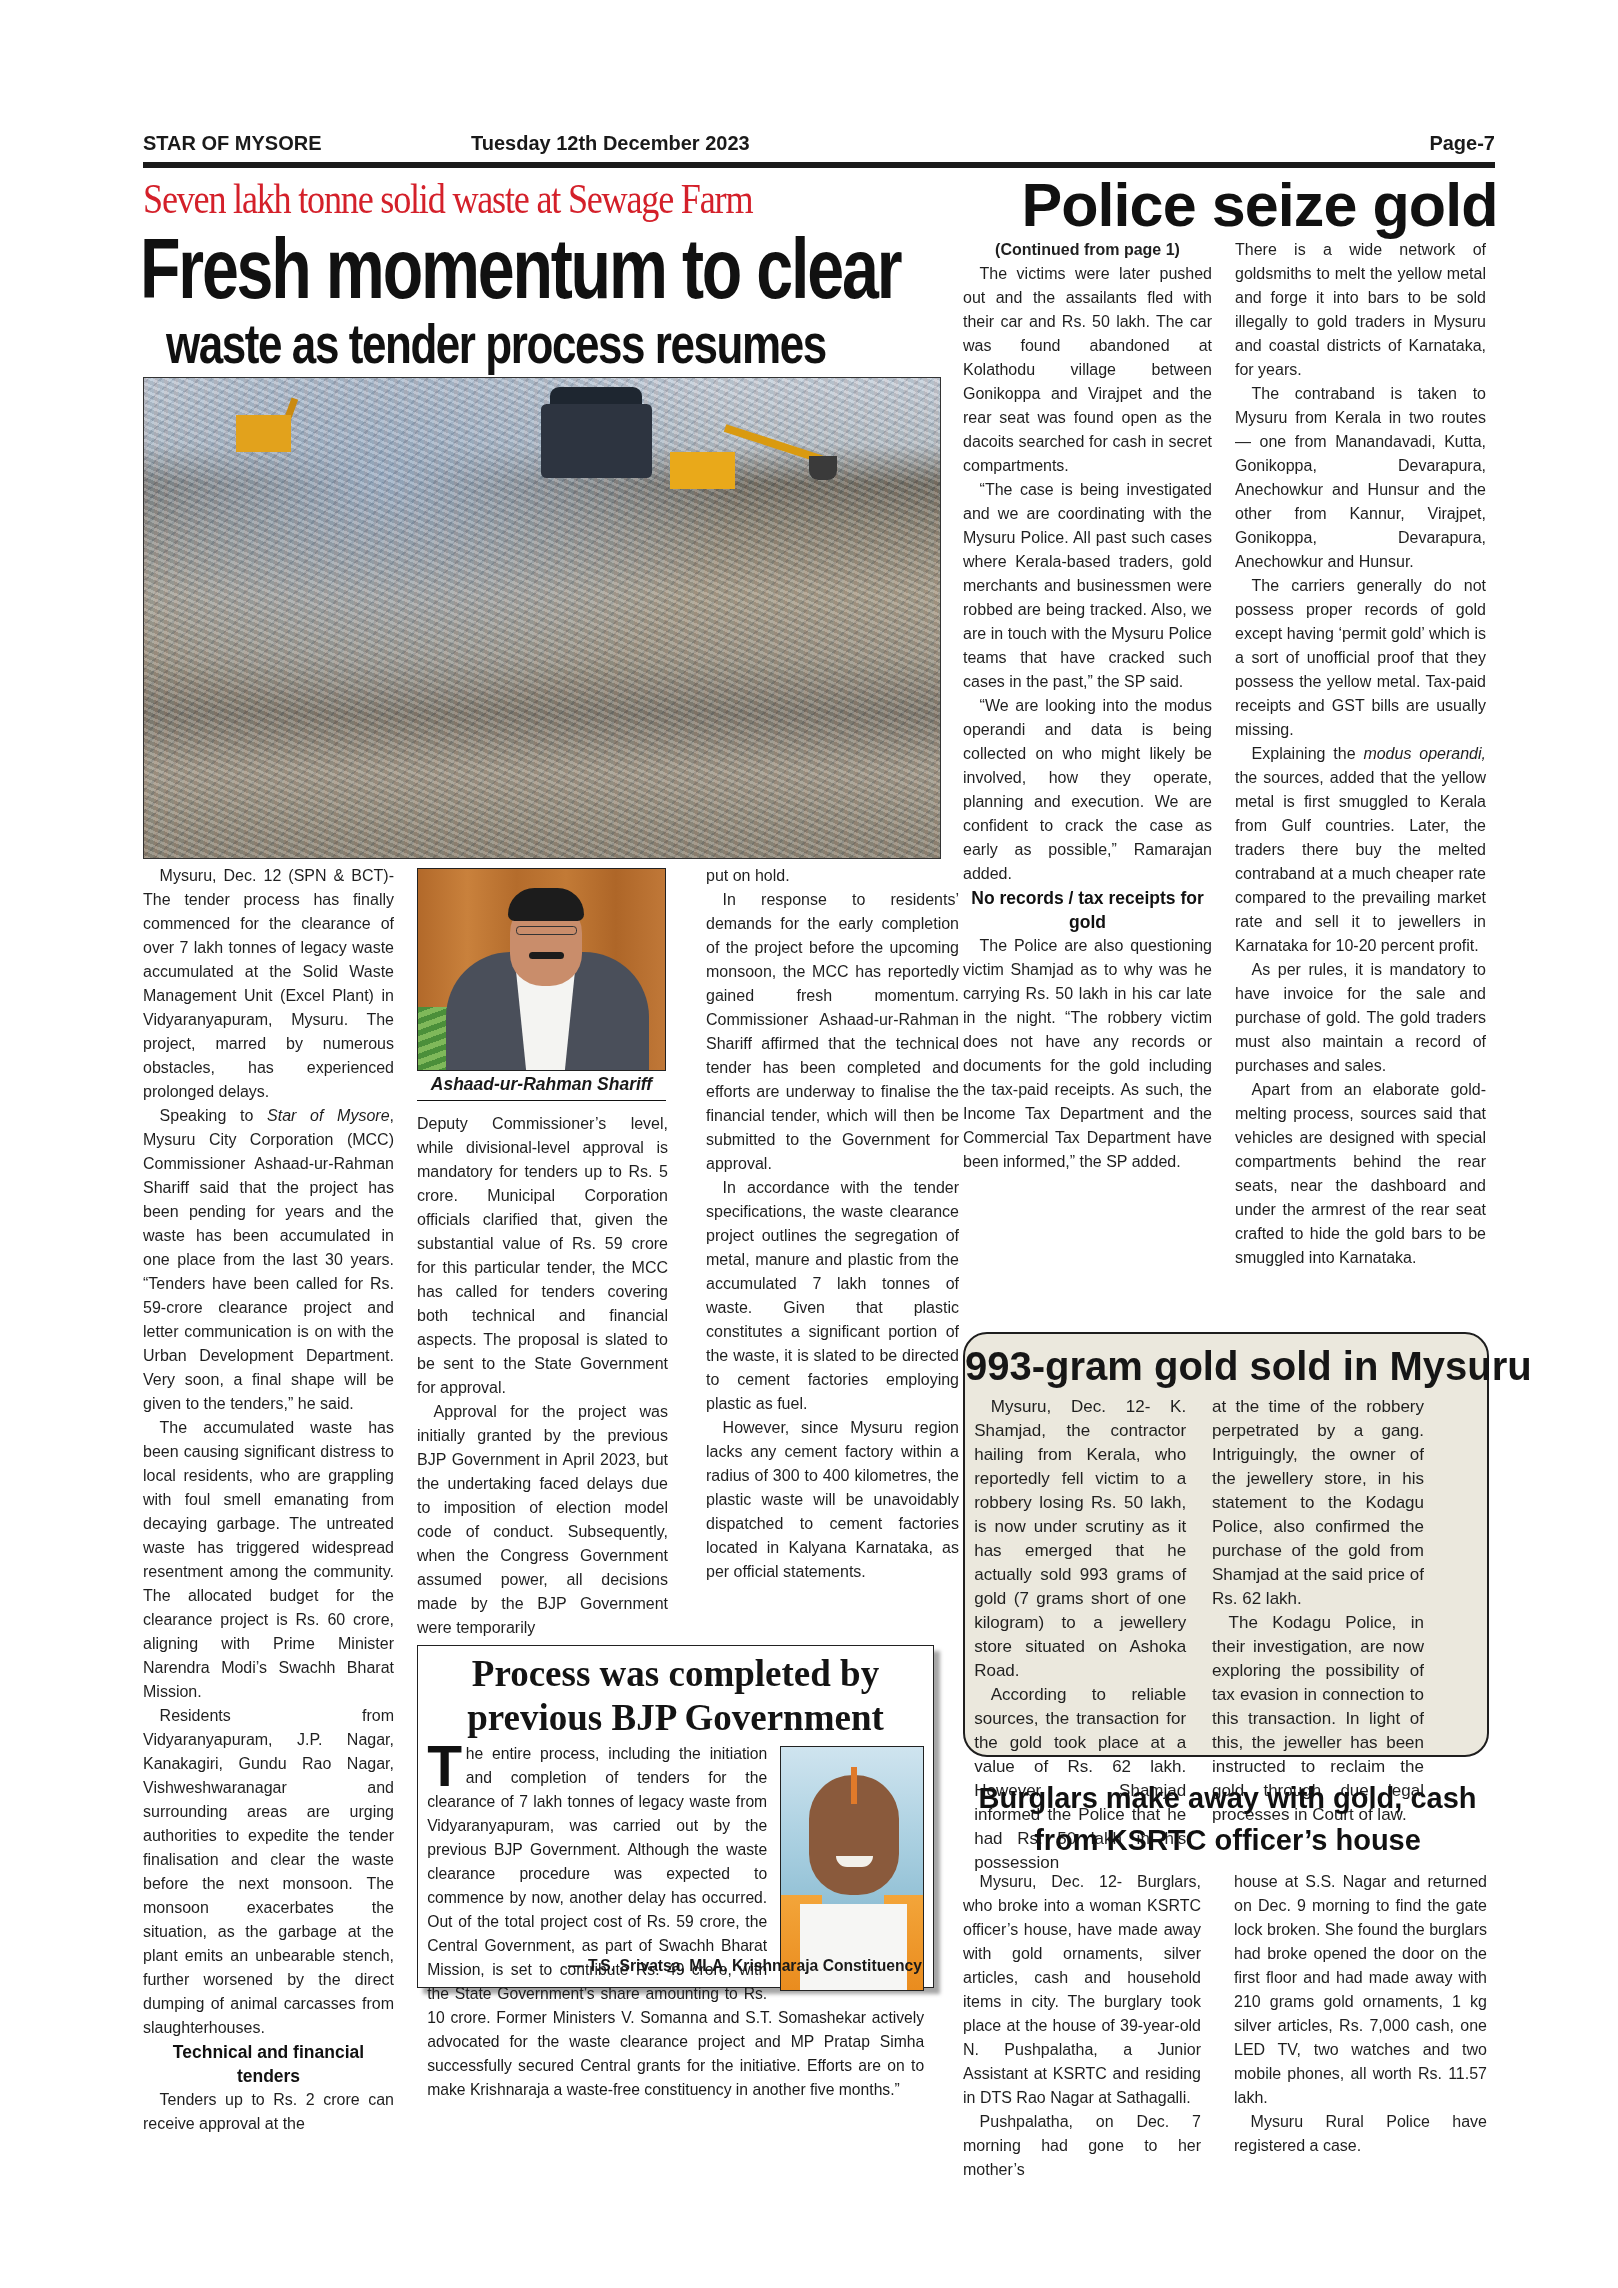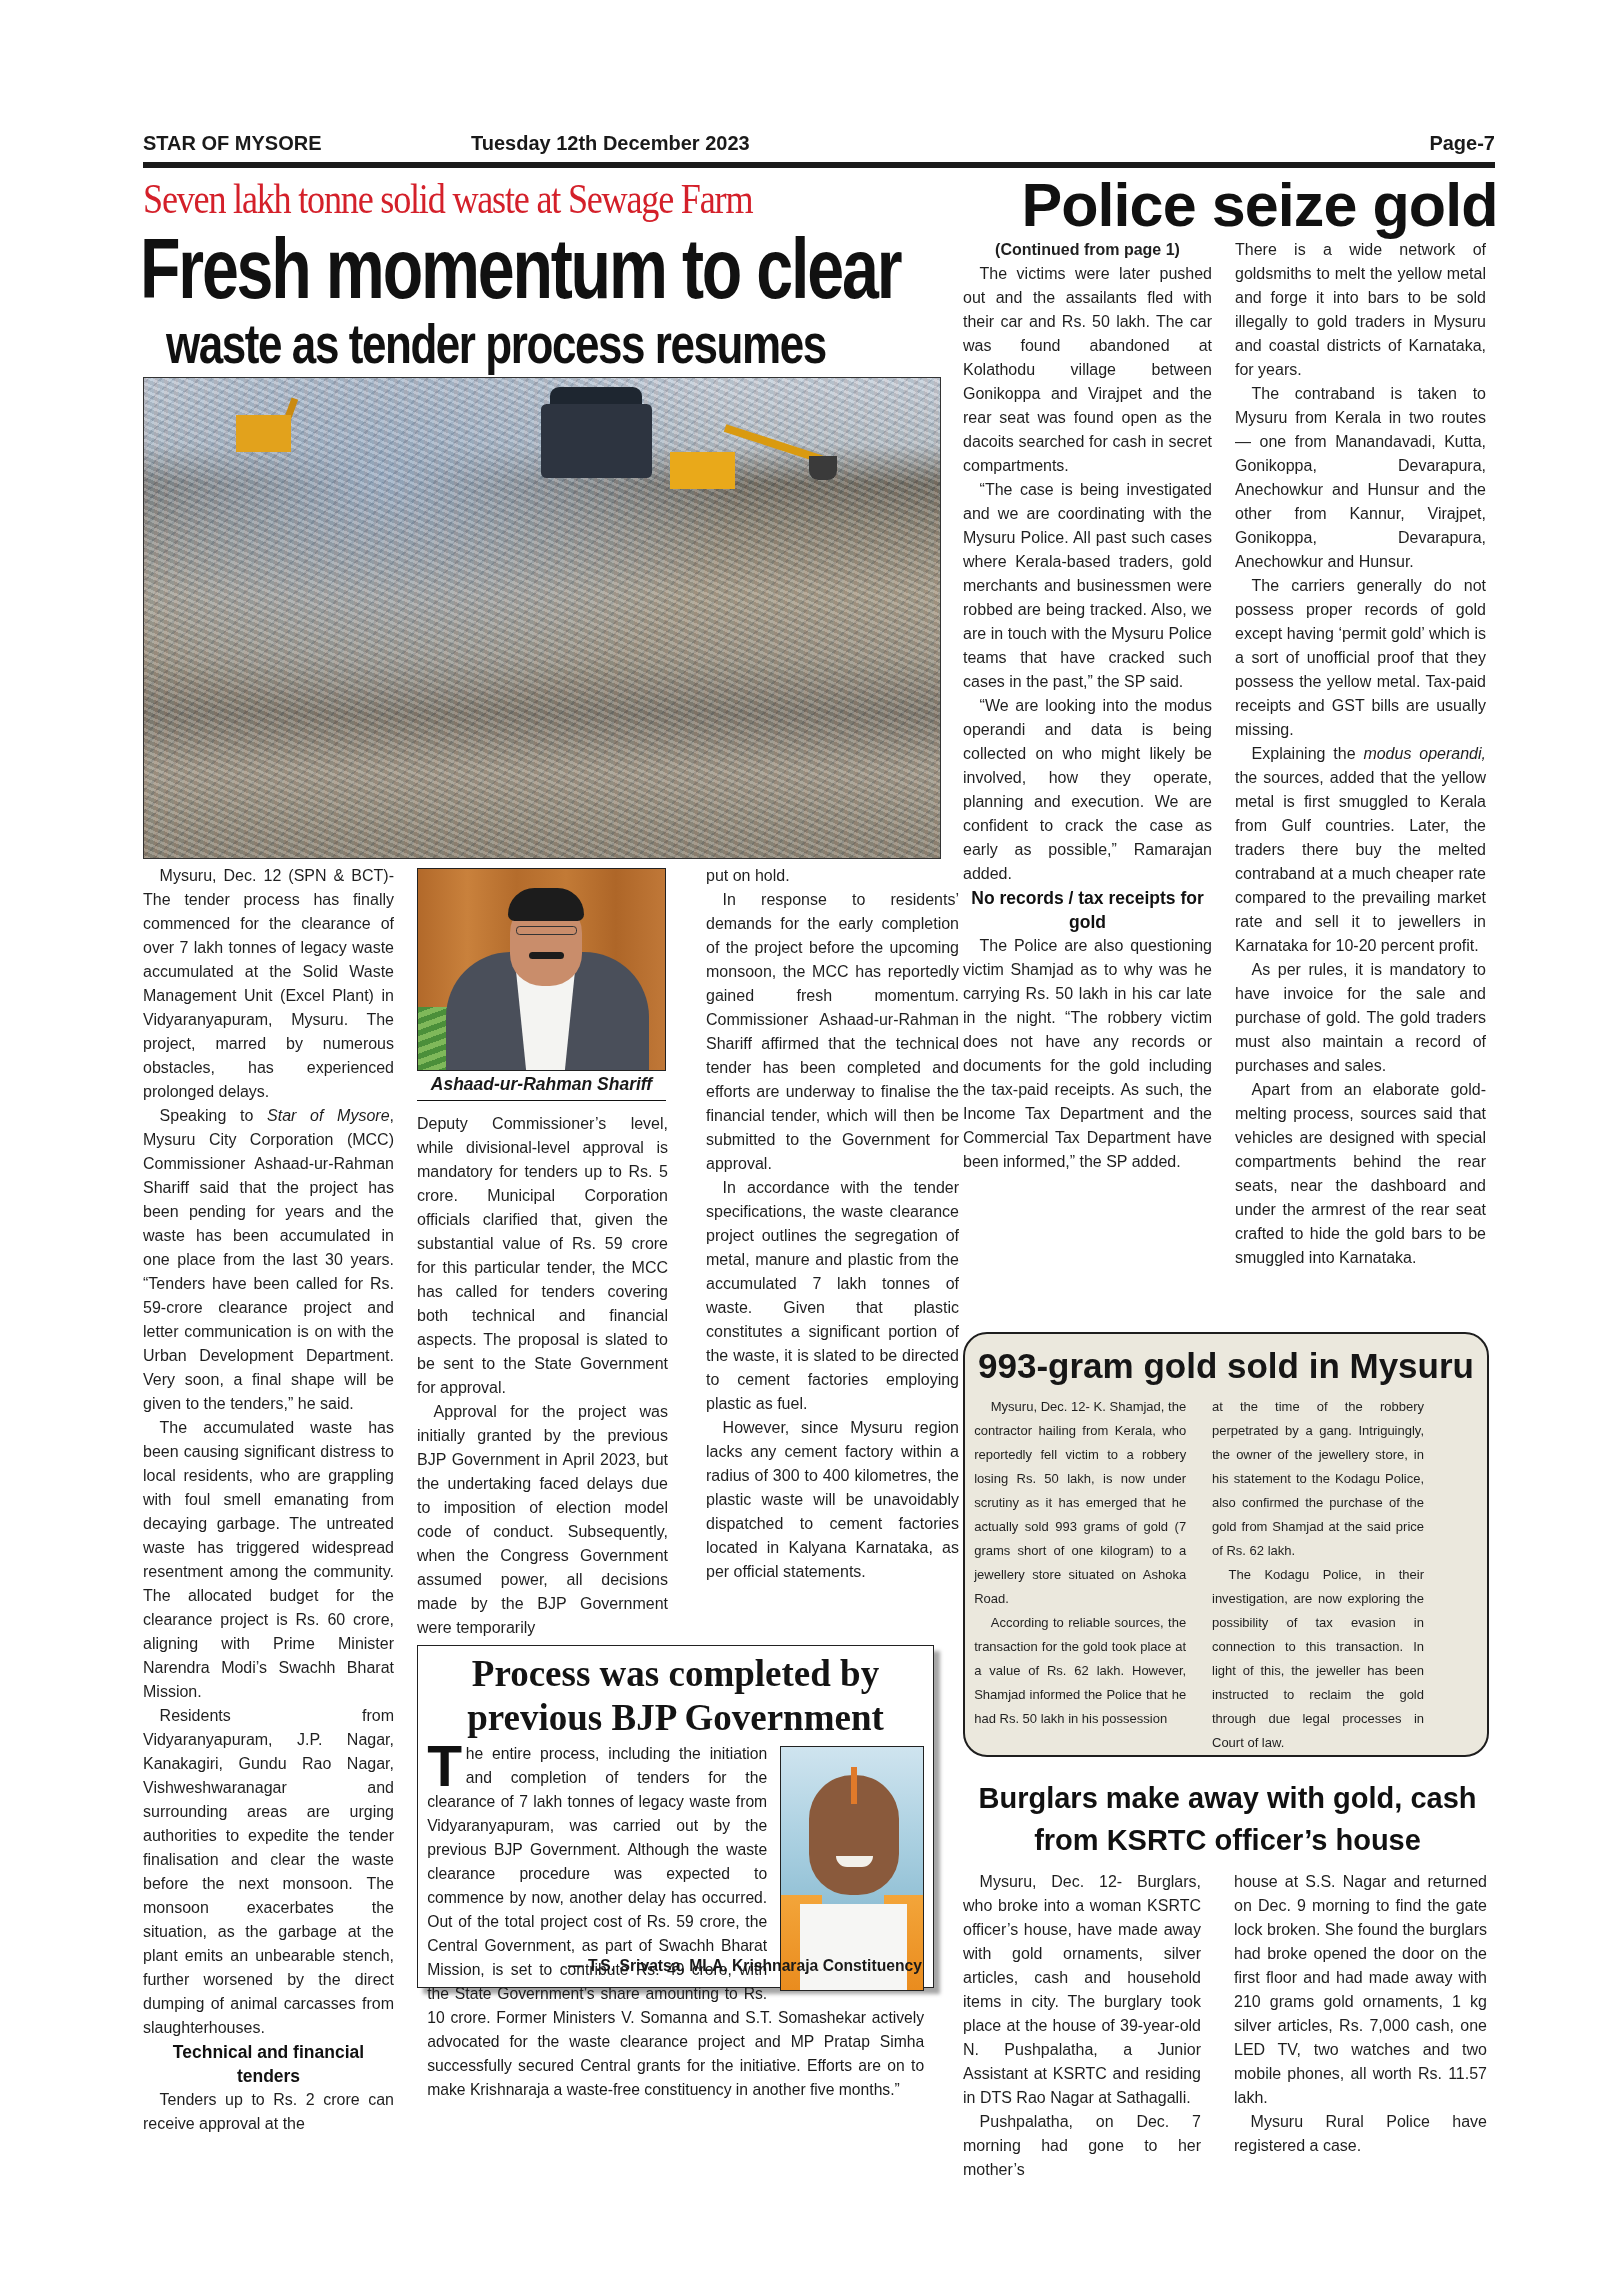--- a/index.html
+++ b/index.html
@@ -68,24 +68,24 @@
   .portrait2 .shawl-l { position: absolute; left: 0; top: 148px; width: 41px; height: 102px; background: linear-gradient(180deg, #f3a53a, #e98a1c); }
   .portrait2 .shawl-r { position: absolute; left: 103px; top: 148px; width: 41px; height: 102px; background: linear-gradient(180deg, #f3a53a, #e98a1c); }
   .box-bjp .byline { position: absolute; right: 11px; top: 308px; font-family: "Liberation Sans", sans-serif; font-weight: bold; font-size: 15.7px; line-height: 24px; }
 
   .headline-police { left: 992px; top: 172px; width: 535px; font-family: Liberation Sans, sans-serif; font-weight: bold; font-size: 61px; line-height: 66px; text-align: center; letter-spacing: -0.9px; color: #111; white-space: nowrap; }
   .col4 { left: 963px; top: 238px; width: 249px; }
   .col5 { left: 1235px; top: 238px; width: 251px; }
   .continued { font-family: "Liberation Sans", sans-serif; font-weight: bold; font-size: 16px; line-height: 24px; text-align: center; }
 
   .box-gold { left: 963px; top: 1332px; width: 526px; height: 425px; border: 2.8px solid #1e1e1e; border-radius: 24px; box-sizing: border-box; background: #ebe8dd; }
-  .box-gold .title { position: absolute; left: 0; top: 11px; width: 100%; text-align: center; font-family: "Liberation Sans", sans-serif; font-weight: bold; font-size: 35px; line-height: 42px; color: #161616; white-space: nowrap; }
+  .box-gold .title { position: absolute; left: 0; top: 11px; width: 100%; text-align: center; font-family: "Liberation Sans", sans-serif; font-weight: bold; font-size: 40px; line-height: 42px; color: #161616; white-space: nowrap; }
   .box-gold .gcol1 { position: absolute; left: 9.2px; top: 61px; width: 212px; }
   .box-gold .gcol2 { position: absolute; left: 247px; top: 61px; width: 212px; }
-  .box-gold .body-text { font-size: 13px; }
+  .box-gold .body-text { font-size: 17px; }
 
   .headline-burglar { left: 960px; top: 1777px; width: 535px; text-align: center; font-family: "Liberation Sans", sans-serif; font-weight: bold; font-size: 29px; line-height: 42px; color: #111; }
   .bcol1 { left: 963px; top: 1870px; width: 238px; }
   .bcol2 { left: 1234px; top: 1870px; width: 253px; }
 </style>
 </head>
 <body>
 
 <div class="abs masthead">
   <span class="paper">STAR OF MYSORE</span>

